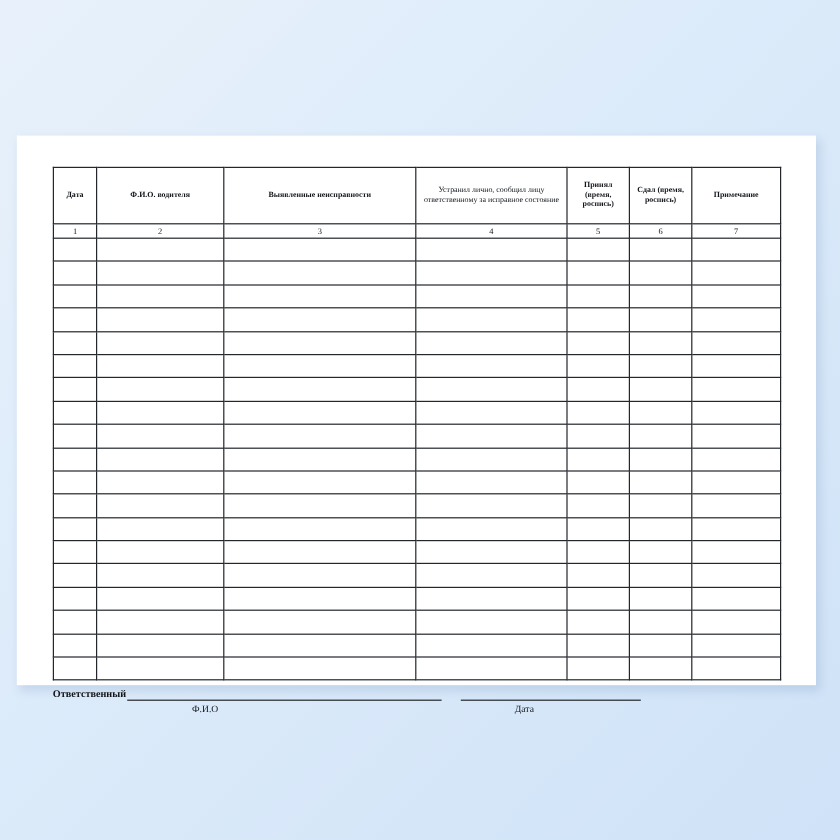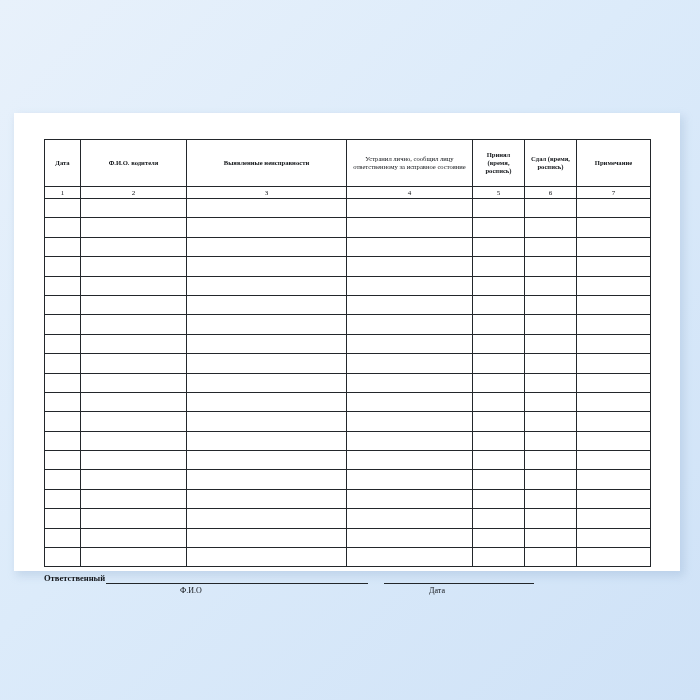--- a/index.html
+++ b/index.html
@@ -117,21 +117,21 @@
     position: relative;
     height: 12px;
     margin-top: 2px;
   }
   .cap {
     position: absolute;
     font-size: 8px;
     color: #111418;
     white-space: nowrap;
   }
-  .cap-fio { left: 136px; }
+  .cap-fio { left: 116px; }
   .cap-date { left: 385px; }
 </style>
 </head>
 <body>
 
 <div class="canvas">
   <div class="page-shadow"></div>
   <div class="page">
 
     <table class="form">

